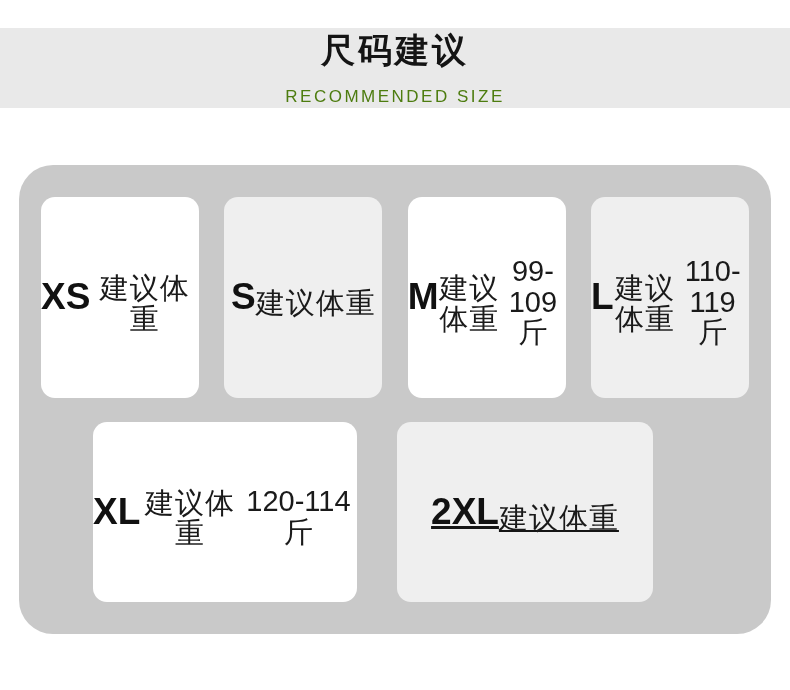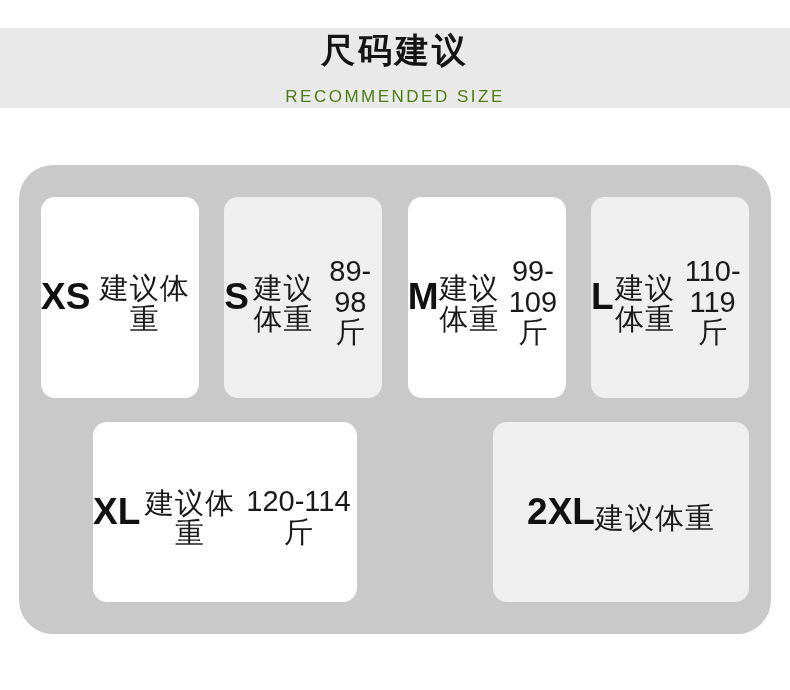--- a/index.html
+++ b/index.html
@@ -28,31 +28,31 @@
   
   .panel{
     position:absolute;top:165px;left:19px;width:752px;height:469px;
     background:#c9c9c9;border-radius:34px;box-sizing:border-box;
     padding:32px 22px;
   }
   .row1{
     display:flex;justify-content:space-between;height:201px;
   }
   .row2{
-    display:flex;margin-top:24px;margin-left:52px;height:180px;gap:40px;justify-content:space-between;
+    display:flex;margin-top:24px;margin-left:52px;height:180px;gap:40px;
   }
   .card{
     background:#ffffff;border-radius:14px;
     display:flex;align-items:center;justify-content:center;
     text-align:center;
   }
   .card[data-variant="gray"]{background:#efefef;}
   .row1 .card{width:158px;height:201px;}
   .card.xl{width:264px;height:180px;}
-  .card.xxl{width:256px;height:180px;}
+  .card.xxl{width:256px;height:180px;text-decoration:underline;}
   .card .size-label{font-size:37px;font-weight:700;line-height:1.05;color:#111111;}
   .card .weight-note{font-size:29px;font-weight:400;letter-spacing:1px;margin-top:12px;line-height:1.05;color:#1a1a1a;}
   .card .weight-range{font-size:29px;font-weight:400;margin-top:9px;line-height:1.05;color:#1a1a1a;}
 </style>
 </head>
 <body>
 
 <div class="page">
 
   <div class="band">
@@ -63,21 +63,20 @@
   <div class="panel">
 
     <div class="row1">
       <div class="card" data-variant="white">
         <div class="size-label">XS</div>
         <div class="weight-note">建议体重</div>
       </div>
       <div class="card" data-variant="gray">
         <div class="size-label">S</div>
         <div class="weight-note">建议体重</div>
-        <div class="weight-range">89-98 斤</div>
       </div>
       <div class="card" data-variant="white">
         <div class="size-label">M</div>
         <div class="weight-note">建议体重</div>
         <div class="weight-range">99-109 斤</div>
       </div>
       <div class="card" data-variant="gray">
         <div class="size-label">L</div>
         <div class="weight-note">建议体重</div>
         <div class="weight-range">110-119 斤</div>

